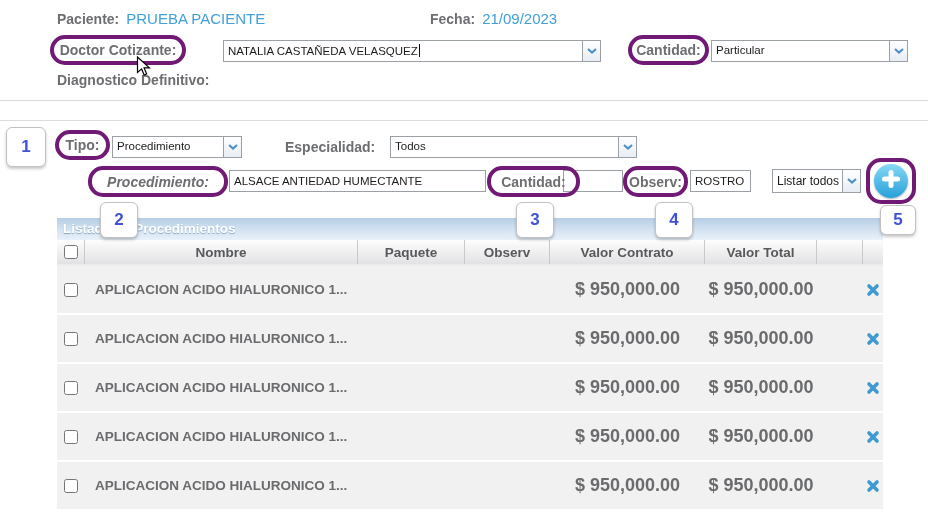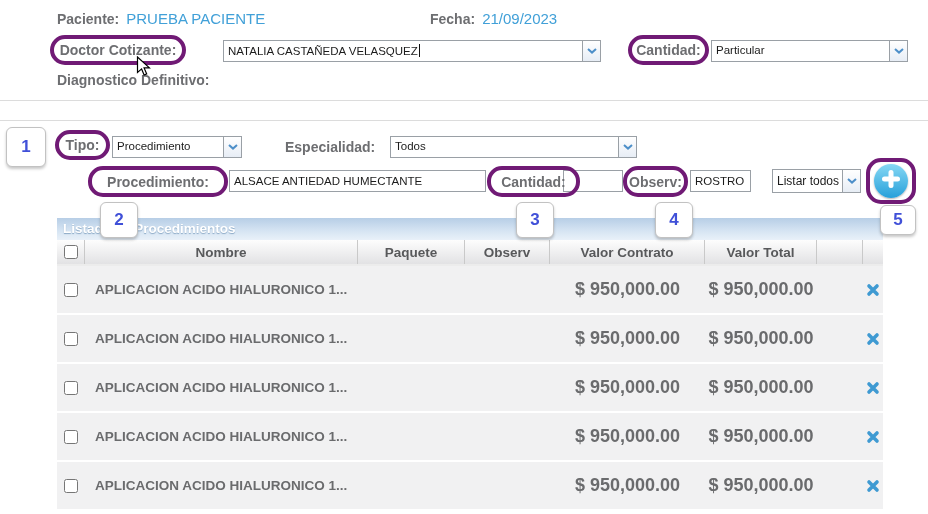--- a/index.html
+++ b/index.html
@@ -144,21 +144,21 @@
   <span class="lbl" style="position:absolute; left:285px; top:139px;">Especialidad:</span>
   <div class="combo" style="left:390px; top:136px; width:247px;">
     <span class="combo-text">Todos</span>
     <span class="combo-btn">
       <svg width="10" height="6" viewBox="0 0 10 6">
           <path d="M1 1l4 3.6L9 1" stroke="#4d8fc9" stroke-width="2" fill="none"></path>
         </svg>
     </span>
   </div>
 
-  <div class="annot" style="left:88px; top:166px; width:140px; height:31px;">
+  <div class="annot" style="left:88px; top:166px; width:140px; height:31px;font-style:italic;">
     <span class="lbl">Procedimiento:</span>
   </div>
   <input class="tinput" style="left: 229px; top: 170px; width: 257px;" value="ALSACE ANTIEDAD HUMECTANTE">
 
   <input class="tinput" style="left: 563px; top: 170px; width: 60px;" value="">
   <div class="annot" style="left:487px; top:166px; width:93px; height:31px;">
     <span class="lbl">Cantidad:</span>
   </div>
 
   <div class="annot" style="left:623px; top:166px; width:65px; height:31px;">

